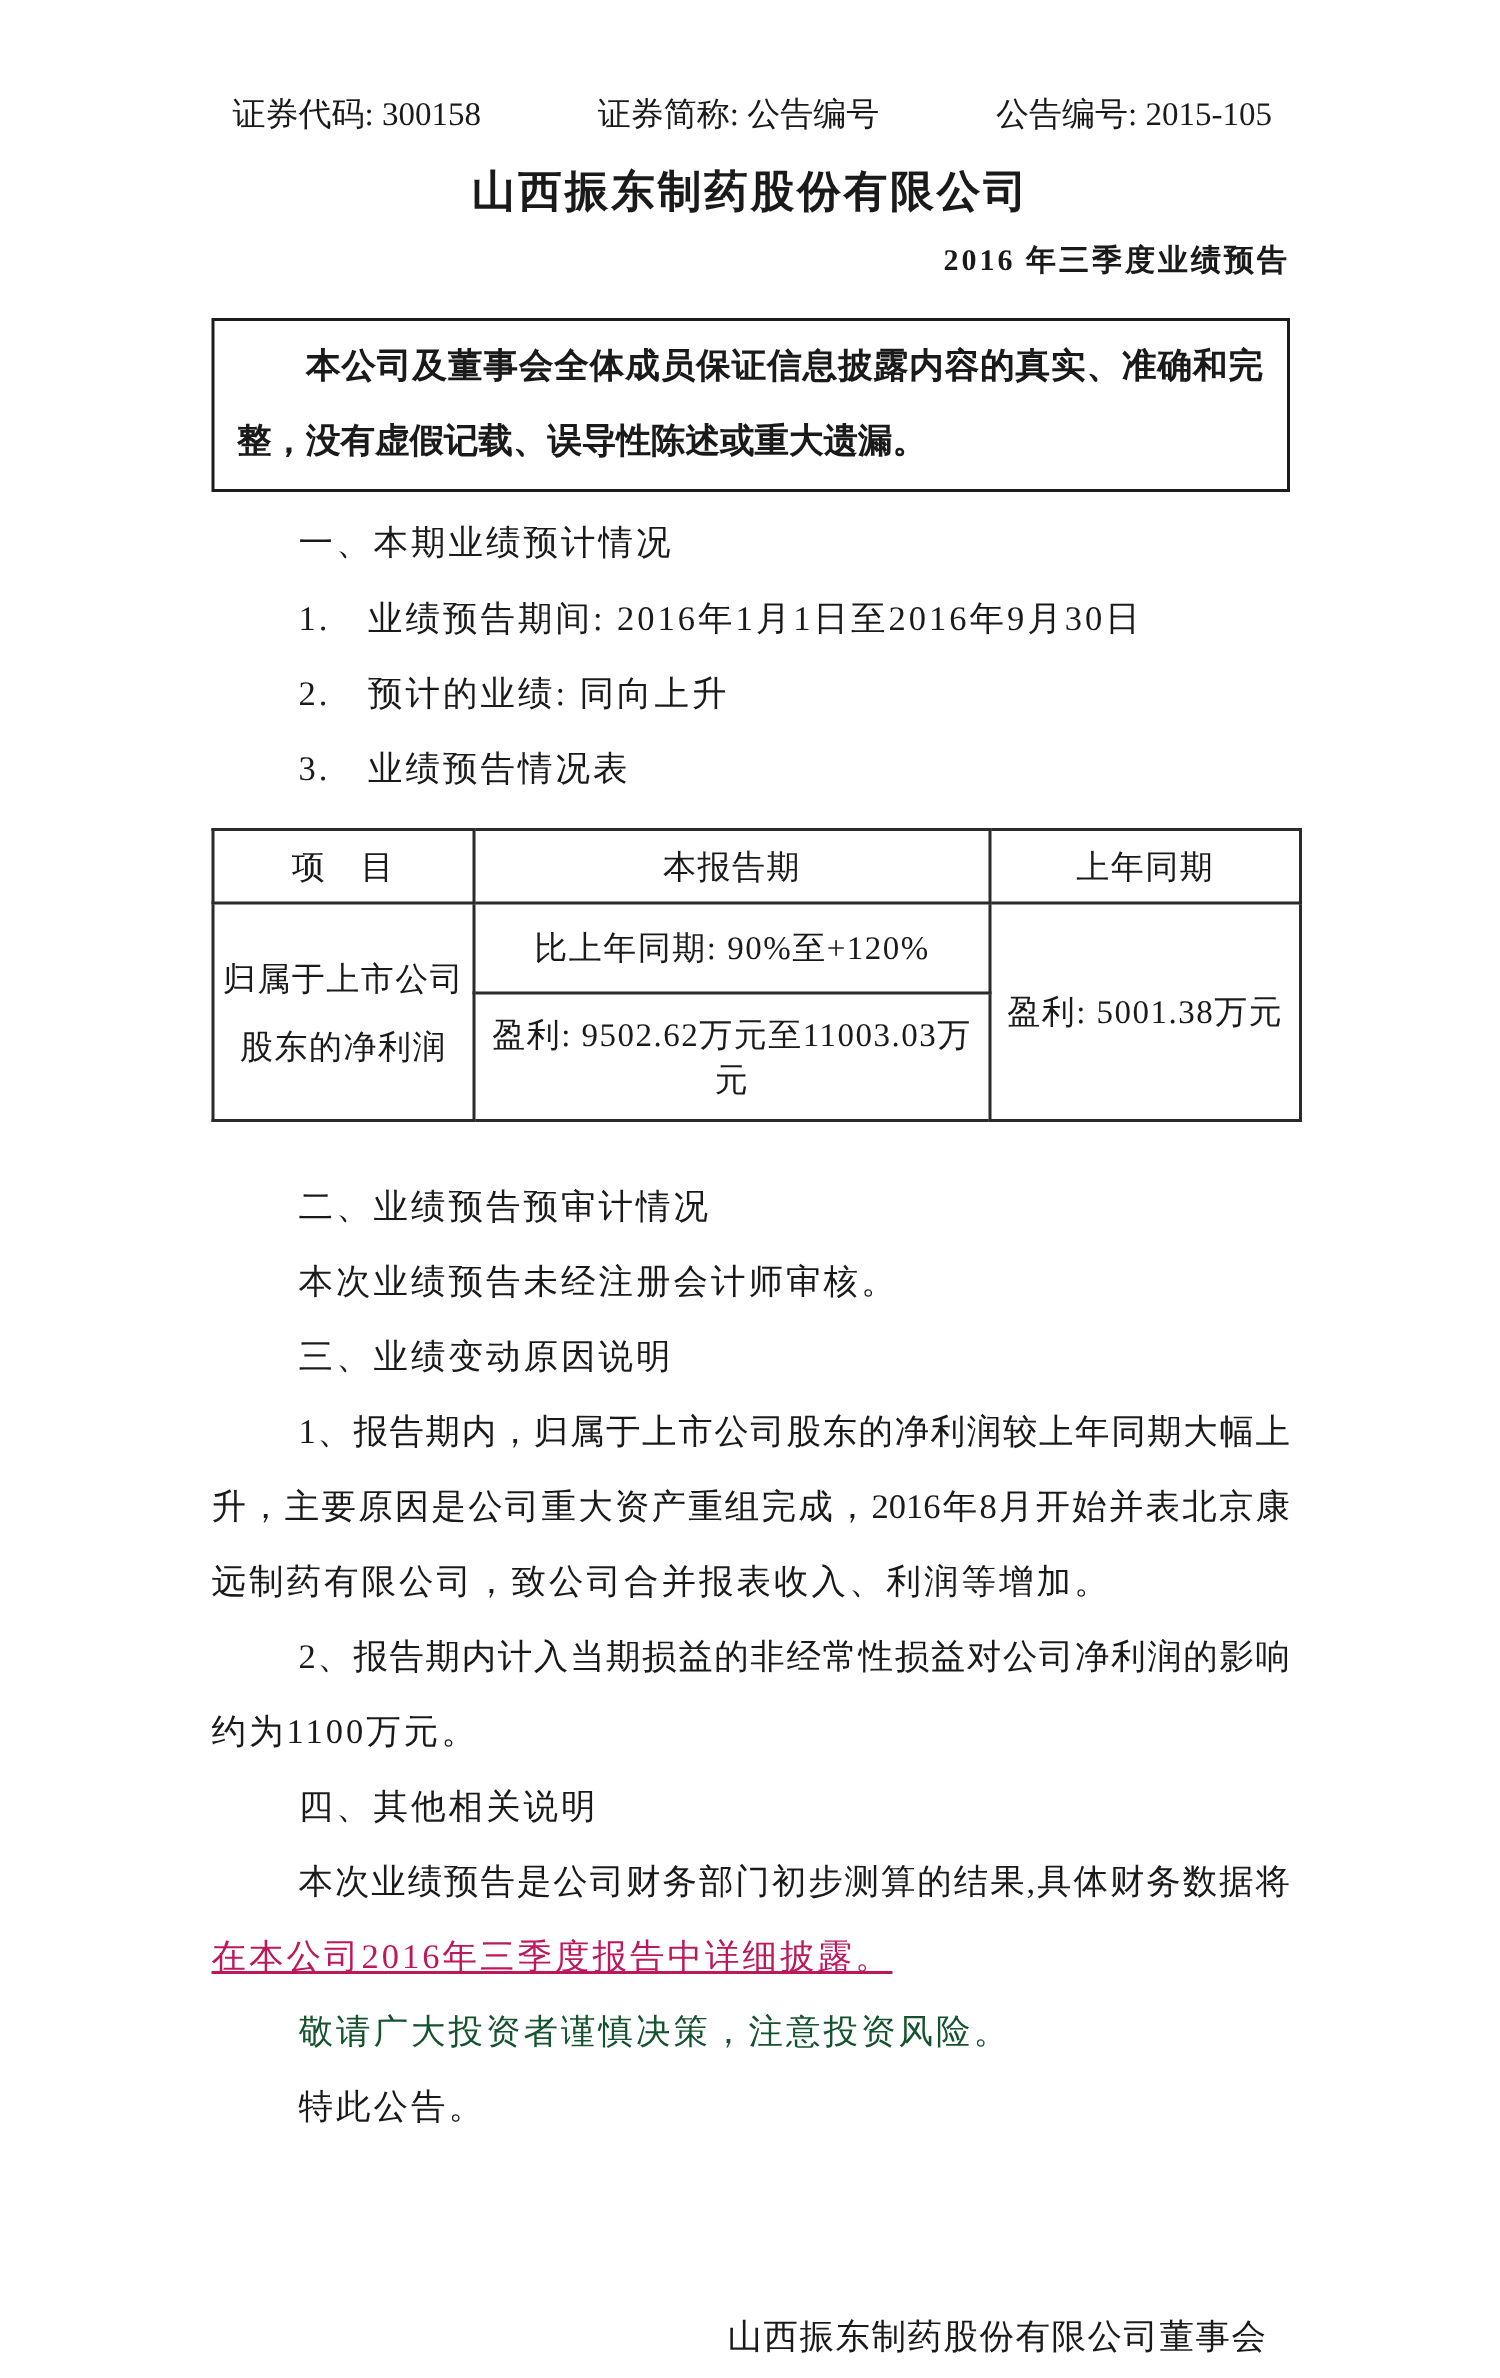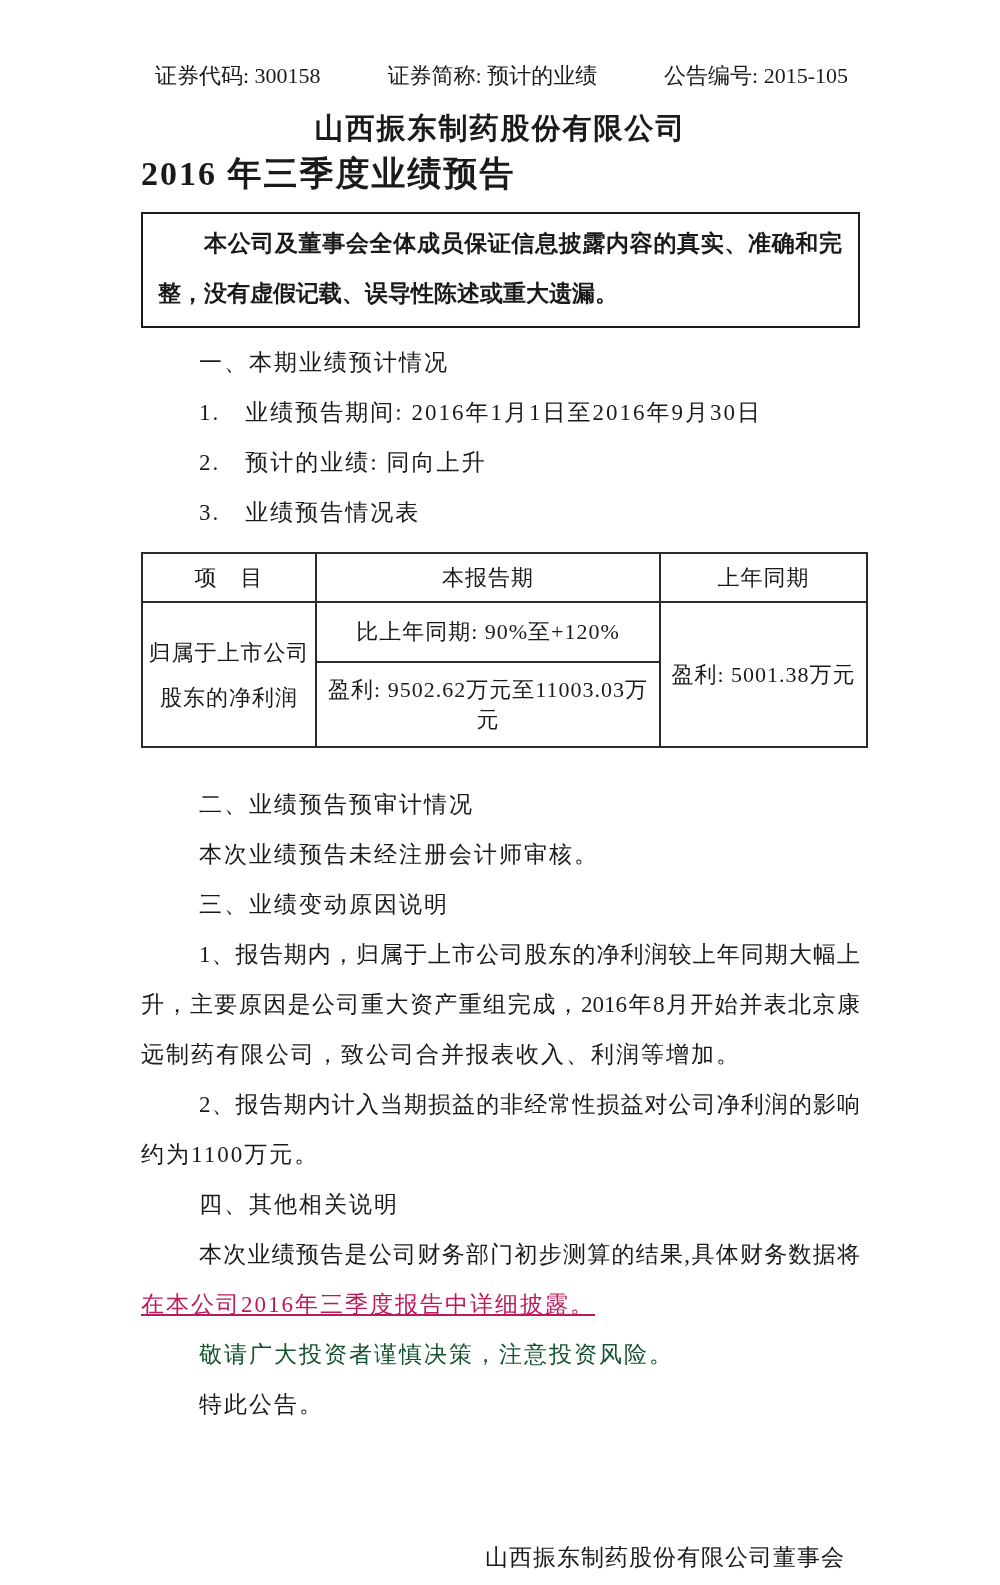--- a/index.html
+++ b/index.html
@@ -33,23 +33,23 @@
   .title {
     margin-top: 20px;
     text-align: center;
     font-weight: bold;
     font-size: 29px;
     line-height: 36px;
     letter-spacing: 2px;
   }
   .subtitle {
     margin-top: 10px;
-    text-align: left;
+    text-align: right;
     font-weight: bold;
-    font-size: 34px;
+    font-size: 20px;
     line-height: 36px;
     letter-spacing: 2px;
   }
   .noticebox {
     margin-top: 20px;
     border: 2px solid #1c1c1c;
     padding: 5px 16px 7px 15px;
     font-weight: bold;
     font-size: 23px;
   }
@@ -68,21 +68,21 @@
   }
   .indent { text-indent: 58px; }
   .justify {
     text-align: justify;
     text-align-last: justify;
   }
   .ls { letter-spacing: 2px; }
   .gray1 { color: #be185d; text-decoration: underline; }
   .gray2 { color: #14532d; }
   .m-top-sec { margin-top: 32px; }
-  .m-top-first { margin-top: 10px; }
+  .m-top-first { margin-top: 10px; font-family: Liberation Mono, monospace; }
   table.forecast {
     margin-top: 14px;
     border-collapse: collapse;
     width: 719px;
     table-layout: fixed;
   }
   table.forecast td {
     border: 2px solid #2b2b2b;
     font-size: 22px;
     text-align: center;
@@ -110,21 +110,21 @@
     letter-spacing: 1px;
   }
 </style>
 </head>
 <body>
 
 <div class="page">
 
   <div class="docheader">
     <span>证券代码: 300158</span>
-    <span>证券简称: 预计的业绩</span>
+    <span>证券简称: 公告编号</span>
     <span>公告编号: 2015-105</span>
   </div>
 
   <div class="title">山西振东制药股份有限公司</div>
   <div class="subtitle">2016 年三季度业绩预告</div>
 
   <div class="noticebox">
     <div class="bl bl1">本公司及董事会全体成员保证信息披露内容的真实、准确和完</div>
     <div class="bl">整，没有虚假记载、误导性陈述或重大遗漏。</div>
   </div>

